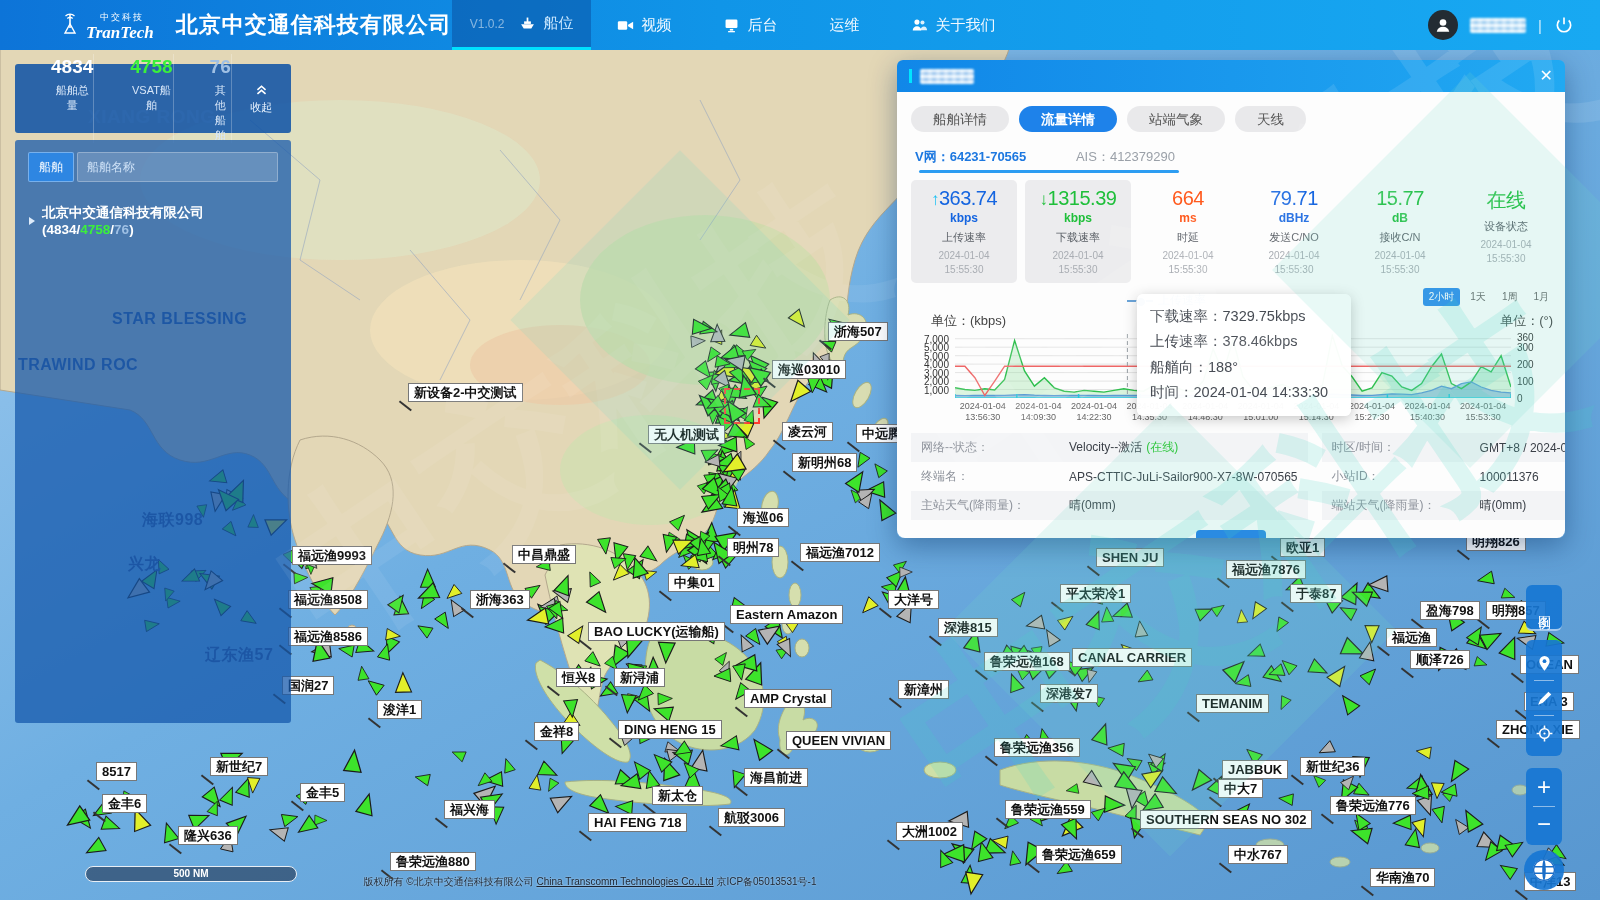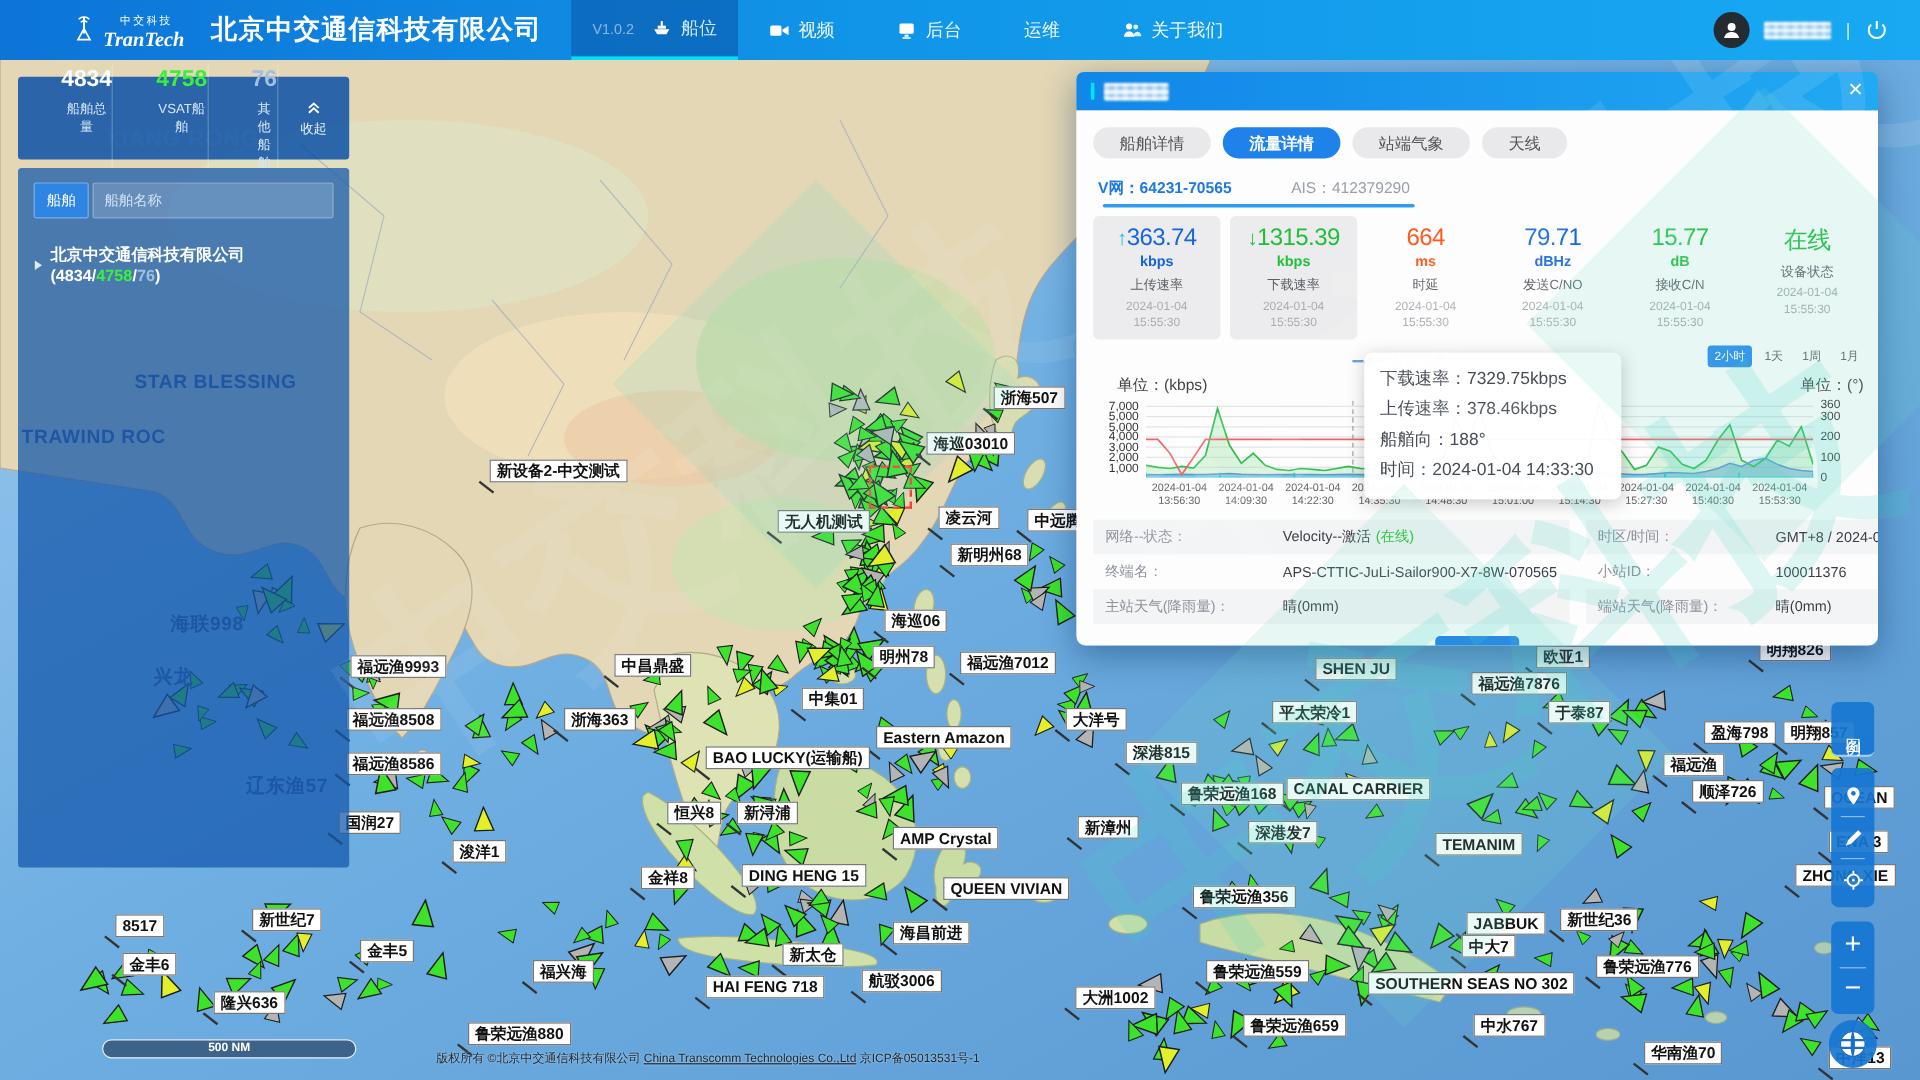--- a/index.html
+++ b/index.html
@@ -30,21 +30,21 @@
 
   
   .topbar{position:absolute;left:0;top:0;width:1600px;height:50px;z-index:50;
     background:linear-gradient(90deg,#0d74d8 0%,#1095e8 45%,#18a9f2 100%);
     display:flex;align-items:center;color:#fff;}
   .logo{display:flex;align-items:flex-start;margin-left:58px;gap:4px;}
   .logo .txt{display:flex;flex-direction:column;line-height:1;}
   .logo .cn{font-size:9px;letter-spacing:2px;margin:3px 0 2px 14px;}
   .logo .en{font-size:17px;font-weight:bold;font-style:italic;font-family:"Liberation Serif","DejaVu Serif",serif;}
   .company{font-size:22px;font-weight:bold;margin-left:22px;letter-spacing:1px;}
-  .nav{display:flex;align-items:center;height:50px;margin-left:24px;}
+  .nav{display:flex;align-items:center;height:50px;margin-left:0;}
   .nav-item{display:flex;align-items:center;gap:7px;height:50px;padding:0 26px;cursor:pointer;
     font-size:15px;color:#f2f9ff;}
   .nav-item.active{background:rgba(8,70,150,.45);border-bottom:3px solid #00e0ff;color:#cfeaff;padding:0 18px;}
   .nav-item .ver{font-size:12px;color:rgba(255,255,255,.5);margin-right:8px;}
   .nav-item svg{width:17px;height:17px;}
   .top-right{margin-left:auto;display:flex;align-items:center;gap:12px;margin-right:26px;}
   .avatar{width:30px;height:30px;border-radius:50%;background:#232c33;display:flex;
     align-items:center;justify-content:center;}
   .avatar svg{width:20px;height:20px;}
   .blur-chip{width:56px;height:15px;border-radius:2px;filter:blur(1.1px);

